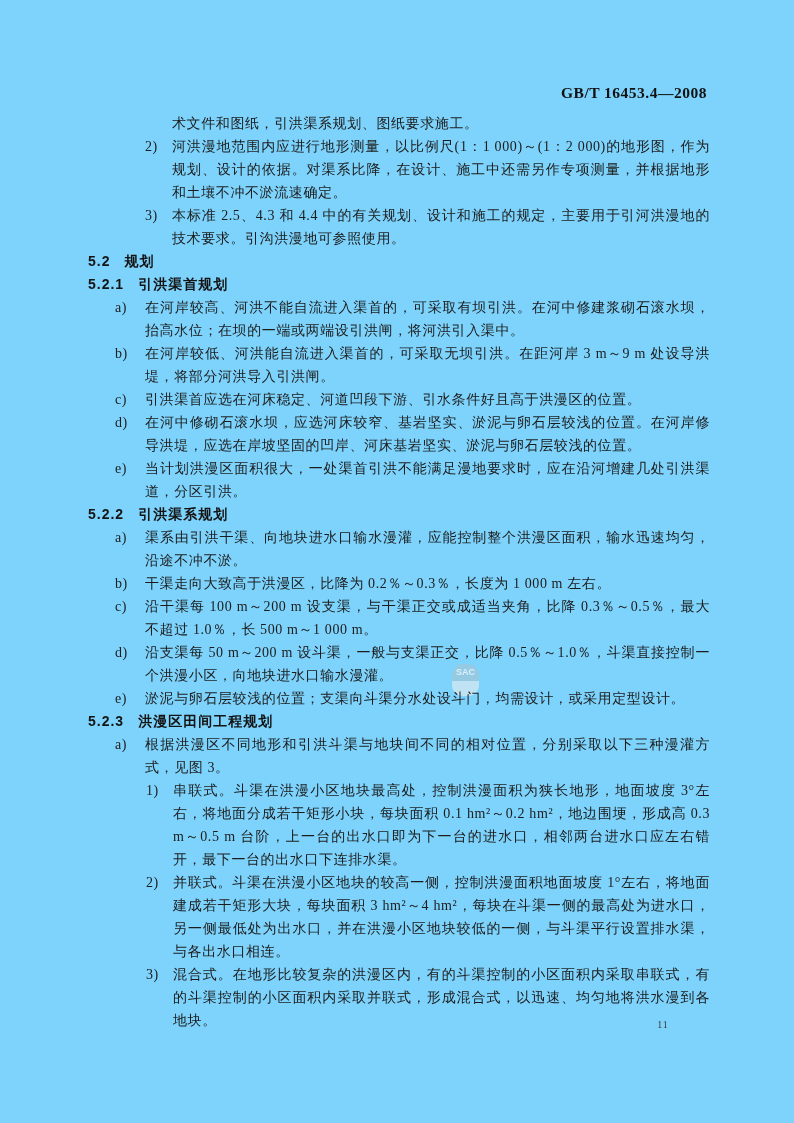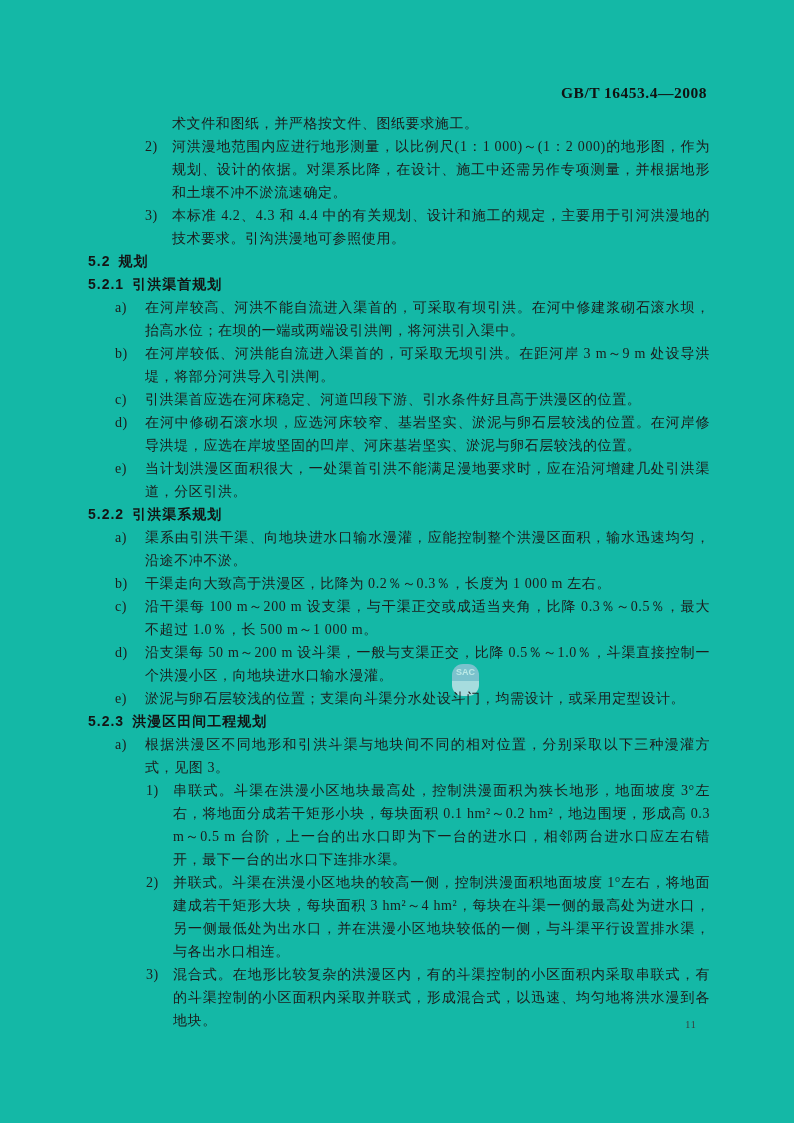--- a/index.html
+++ b/index.html
@@ -1,20 +1,20 @@
 <!DOCTYPE html>
 <html lang="zh"><head>
 <meta charset="utf-8">
 <style>
   html,body{margin:0;padding:0;background:#e8e8e8;}
   .page{
     position:relative;
     width:794px;height:1123px;
     margin:0 auto;
-    background:#14b8a6;
+    background:#7dd3fc;
     overflow:hidden;
     font-family:"Liberation Serif","DejaVu Serif",serif;
     color:#1c1c1c;
   }
   .doc-header{
     position:absolute;
     top:84px;right:87px;
     font-size:15.5px;
     font-weight:bold;
     letter-spacing:0.5px;
@@ -31,21 +31,21 @@
   }
   .row{display:flex;align-items:flex-start;}
   .lead-cont{margin-left:84px;}
   .num-item .lbl{flex:0 0 27px;margin-left:57px;}
   .letter-item .lbl{flex:0 0 30px;margin-left:27px;}
   .sub-item .lbl{flex:0 0 27px;margin-left:58px;}
   .lbl{white-space:nowrap;}
   .txt{flex:1 1 auto;text-align:justify;}
   .heading{
     display:flex;
-    gap:8px;
+    gap:14px;
     font-family:"Liberation Sans","DejaVu Sans",sans-serif;
     font-weight:bold;
     color:#141414;
     letter-spacing:1px;
   }
   .heading .h-num{white-space:nowrap;}
   .watermark{
     position:absolute;
     left:452px;top:664px;
     width:27px;height:32px;
@@ -63,21 +63,21 @@
     font-weight:bold;
     font-size:9px;
     line-height:17px;
     text-align:center;
     letter-spacing:0;
   }
   .watermark .wm-bottom{height:15px;background:#d7e9f1;}
   .content{z-index:1;}
   .page-number{
     position:absolute;
-    left:676px;top:1019px;
+    left:648px;top:1019px;
     width:30px;
     text-align:center;
     font-size:10px;
     letter-spacing:1px;
     color:#3a3a3a;
   }
 </style>
 </head>
 <body>
 
@@ -85,30 +85,30 @@
 
   <div class="doc-header">GB/T 16453.4—2008</div>
 
   <div class="watermark">
     <div class="wm-top">SAC</div>
     <div class="wm-bottom"></div>
   </div>
 
   <div class="content">
 
-    <div class="lead-cont">术文件和图纸，并严格按文件、图纸要求施工。</div>
+    <div class="lead-cont">术文件和图纸，引洪渠系规划、图纸要求施工。</div>
 
     <div class="row num-item">
       <span class="lbl">2)</span>
       <span class="txt">河洪漫地范围内应进行地形测量，以比例尺(1：1 000)～(1：2 000)的地形图，作为规划、设计的依据。对渠系比降，在设计、施工中还需另作专项测量，并根据地形和土壤不冲不淤流速确定。</span>
     </div>
 
     <div class="row num-item">
       <span class="lbl">3)</span>
-      <span class="txt">本标准 4.2、4.3 和 4.4 中的有关规划、设计和施工的规定，主要用于引河洪漫地的技术要求。引沟洪漫地可参照使用。</span>
+      <span class="txt">本标准 2.5、4.3 和 4.4 中的有关规划、设计和施工的规定，主要用于引河洪漫地的技术要求。引沟洪漫地可参照使用。</span>
     </div>
 
     <div class="heading">
       <span class="h-num">5.2</span>
       <span class="h-title">规划</span>
     </div>
 
     <div class="heading">
       <span class="h-num">5.2.1</span>
       <span class="h-title">引洪渠首规划</span>

